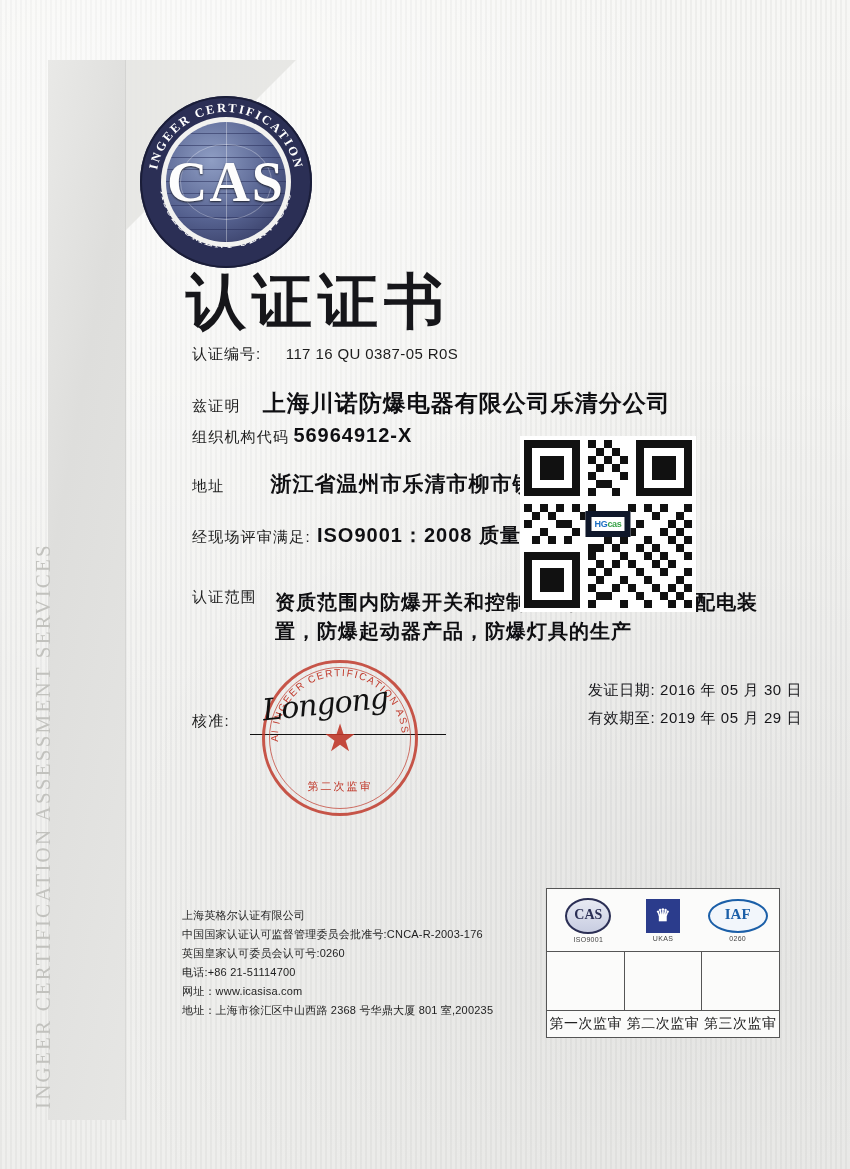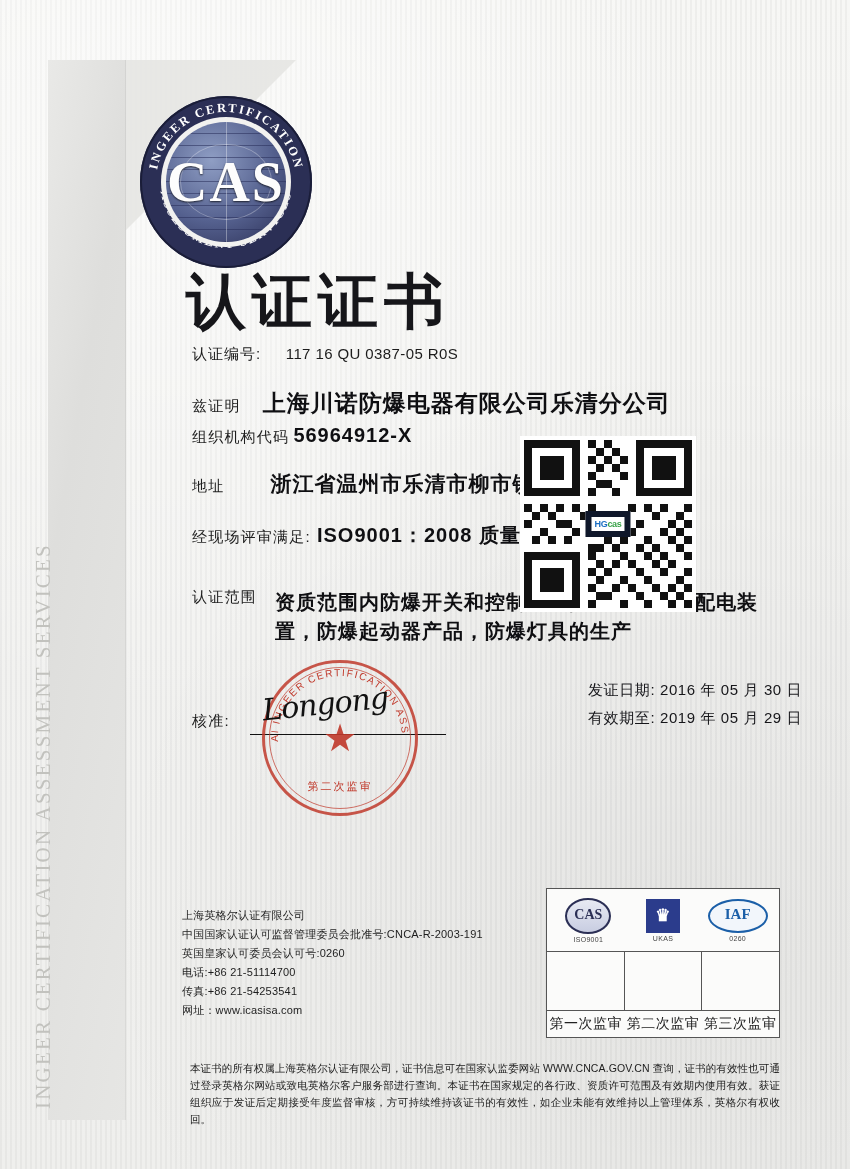--- a/index.html
+++ b/index.html
@@ -613,25 +613,25 @@
       <span>2016 年 05 月 30 日</span>
     </div>
     <div>
       <span>有效期至:</span>
       <span>2019 年 05 月 29 日</span>
     </div>
   </div>
 
   <div class="footer-info">
     <div>上海英格尔认证有限公司</div>
-    <div>中国国家认证认可监督管理委员会批准号:CNCA-R-2003-191</div>
+    <div>中国国家认证认可监督管理委员会批准号:CNCA-R-2003-176</div>
     <div>英国皇家认可委员会认可号:0260</div>
     <div>电话:+86 21-51114700</div>
-    <div>传真:+86 21-54253541</div>
     <div>网址：www.icasisa.com</div>
+    <div>地址：上海市徐汇区中山西路 2368 号华鼎大厦 801 室,200235</div>
   </div>
 
   <div class="acc-box">
     <div class="acc-top">
       <div class="mark">
         <div class="cas-mini badge">CAS</div>
         <div class="cap">ISO9001</div>
       </div>
       <div class="mark">
         <div class="ukas-mini badge">♛</div>
@@ -647,14 +647,13 @@
       <div></div>
       <div></div>
     </div>
     <div class="acc-bottom">
       <div>第一次监审</div>
       <div>第二次监审</div>
       <div>第三次监审</div>
     </div>
   </div>
 
-  <div class="legal">本证书的所有权属上海英格尔认证有限公司，证书信息可在国家认监委网站 WWW.CNCA.GOV.CN 查询，证书的有效性也可通过登录英格尔网站或致电英格尔客户服务部进行查询。本证书在国家规定的各行政、资质许可范围及有效期内使用有效。获证组织应于发证后定期接受年度监督审核，方可持续维持该证书的有效性，如企业未能有效维持以上管理体系，英格尔有权收回。</div>
 </div>
 
 </body></html>

